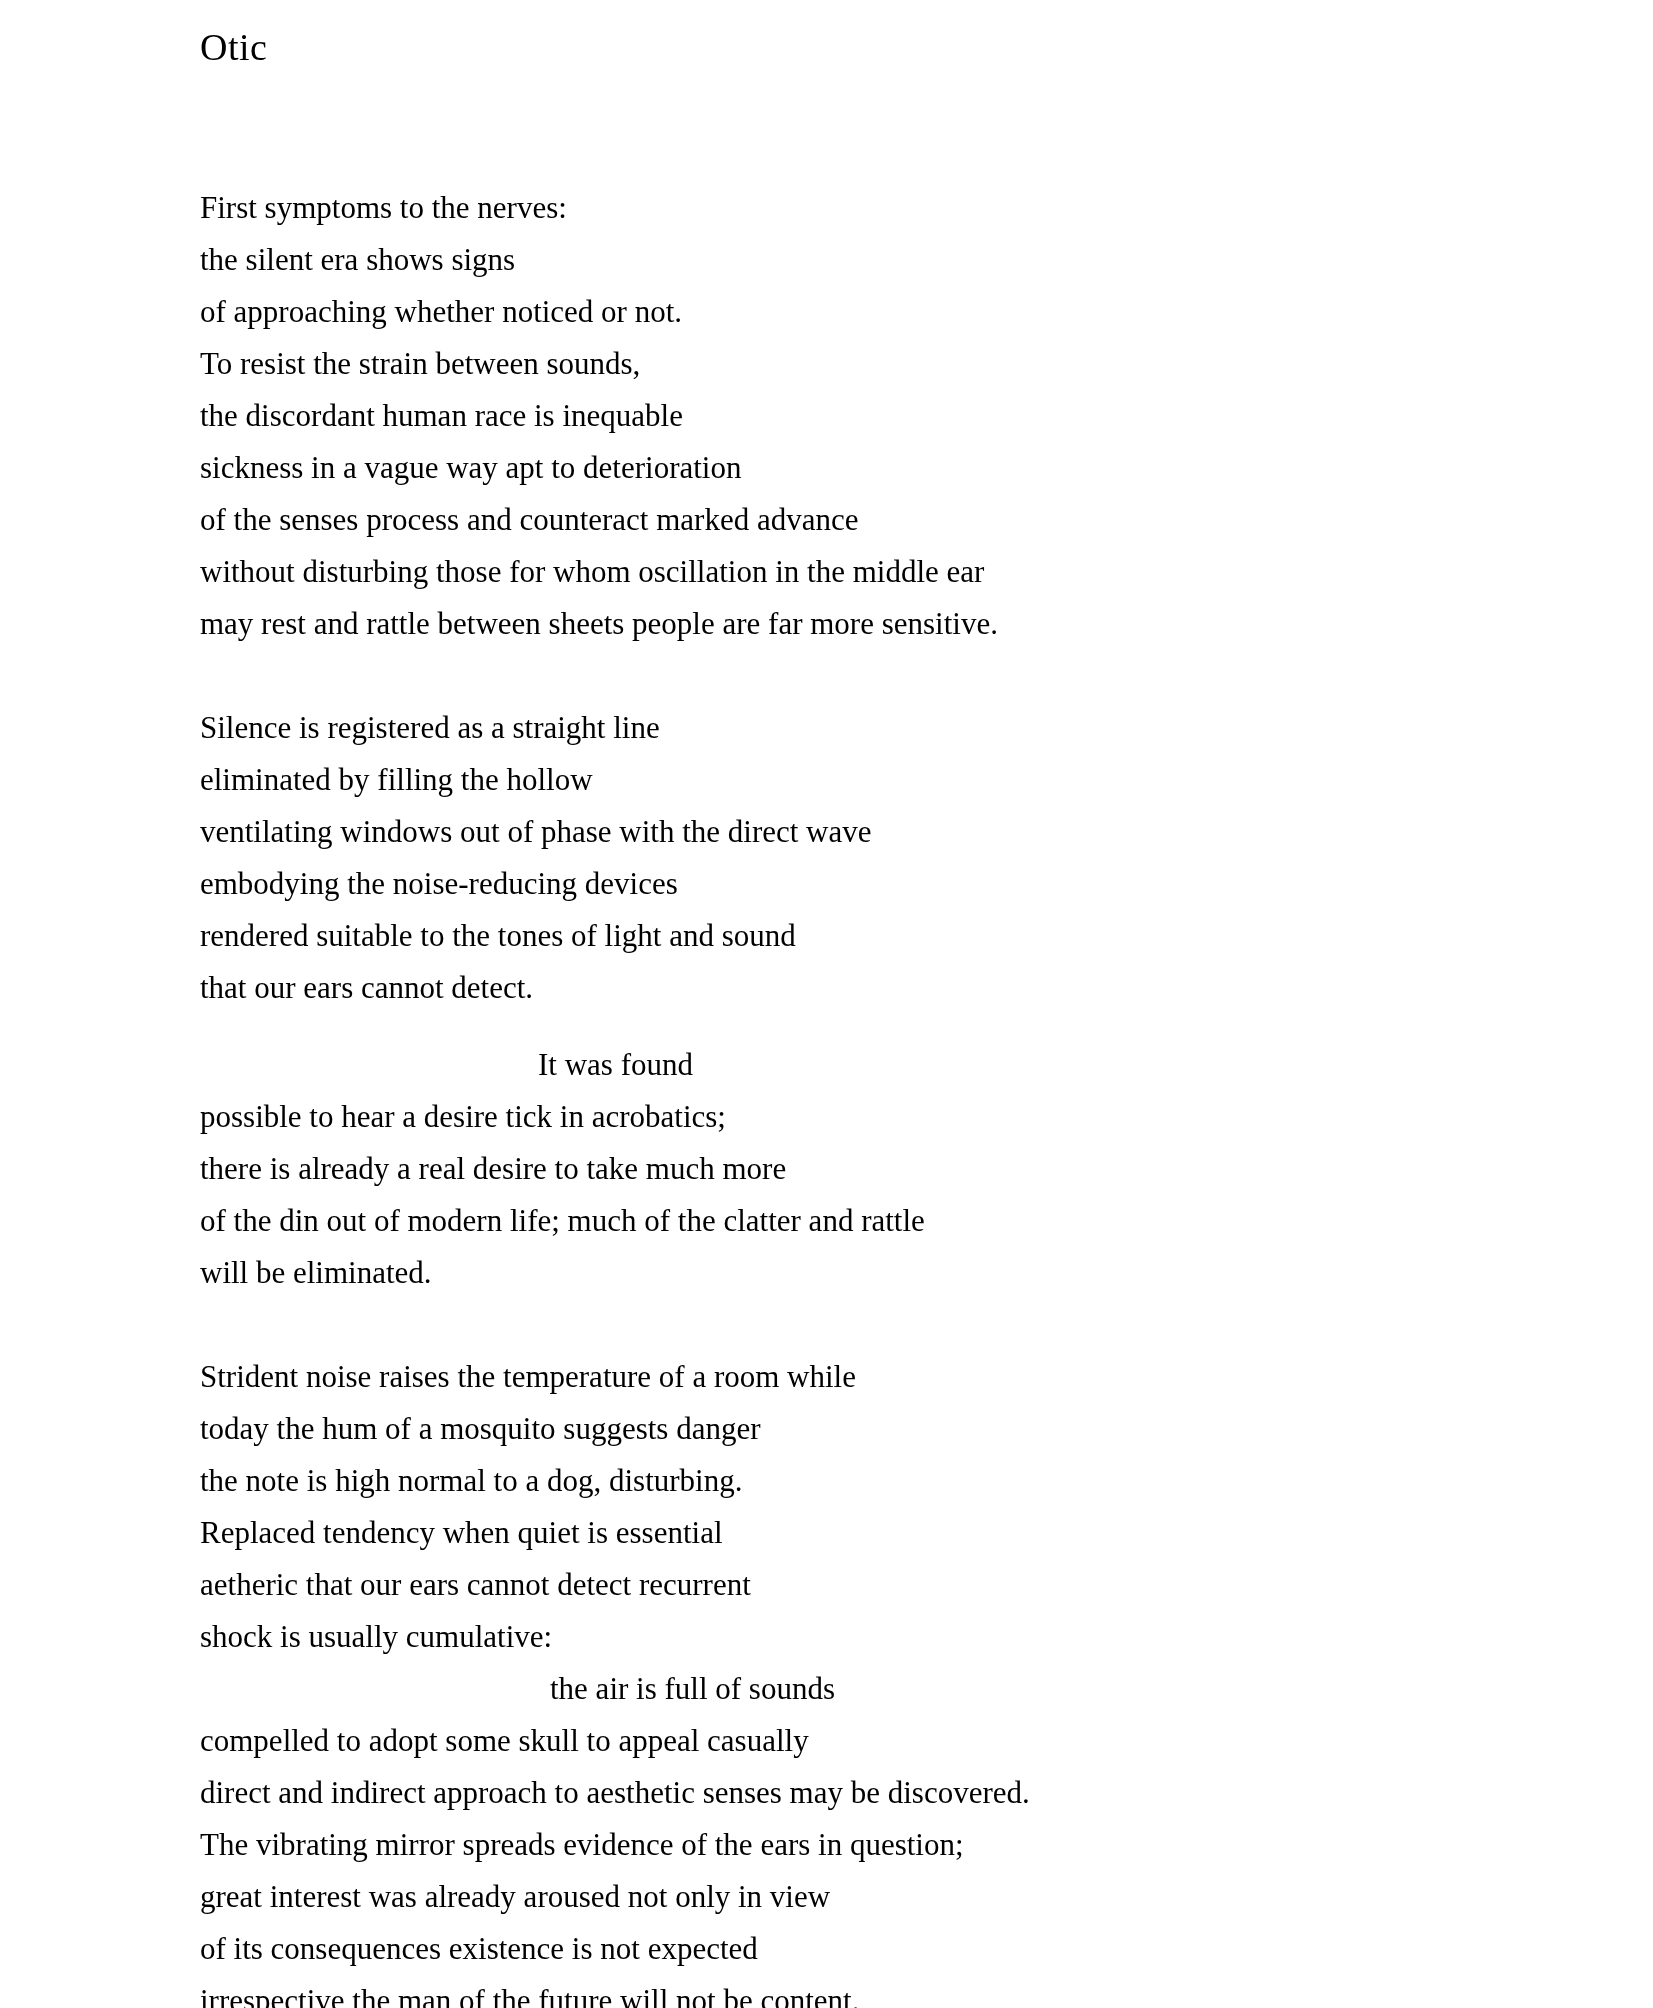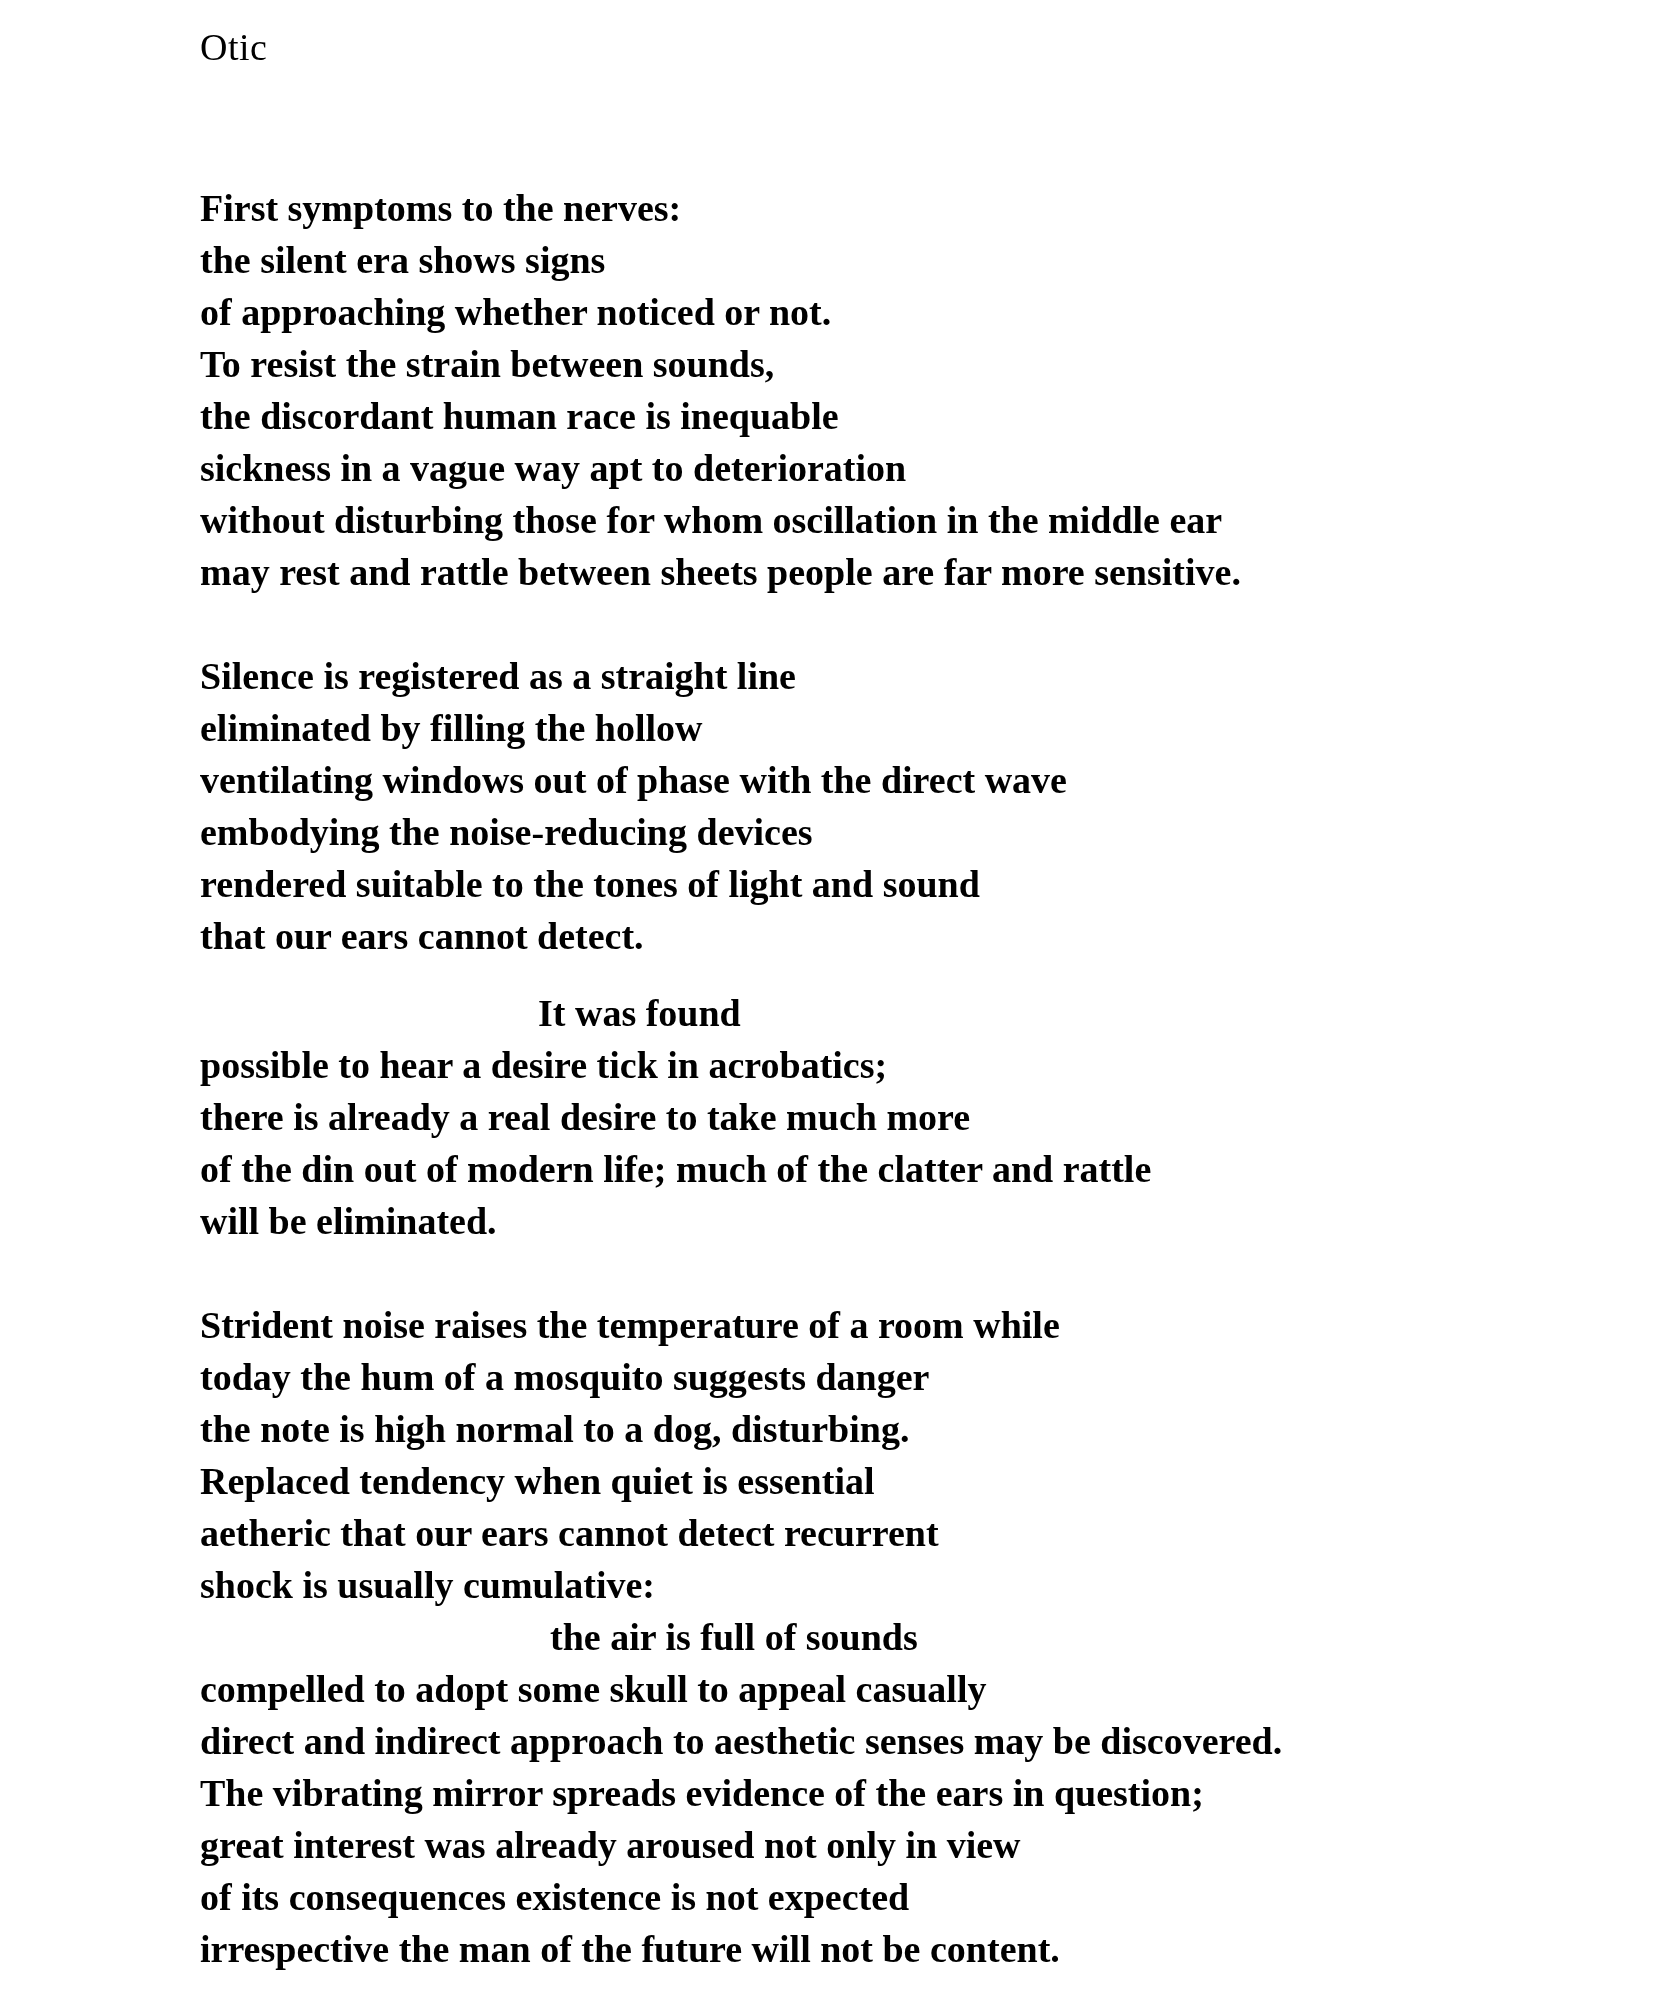--- a/index.html
+++ b/index.html
@@ -37,43 +37,43 @@
   .poem {
     margin: 113px 0 0 200px;
   }
   .stanza {
     margin: 0 0 52px 0;
   }
   .stanza:last-child {
     margin-bottom: 0;
   }
   .poem-line {
-    font-size: 38px;
+    font-size: 31px;
     line-height: 52px;
     height: 52px;
     white-space: nowrap;
-    font-weight: bold;
   }
 </style>
 </head>
 <body>
 
 <div class="page">
   <div class="header">
     <span class="title">Otic</span>
   </div>
 
   <div class="poem" id="poem">
       <div class="stanza">
         <div class="poem-line">First symptoms to the nerves:</div>
         <div class="poem-line">the silent era shows signs</div>
         <div class="poem-line">of approaching whether noticed or not.</div>
         <div class="poem-line">To resist the strain between sounds,</div>
         <div class="poem-line">the discordant human race is inequable</div>
         <div class="poem-line">sickness in a vague way apt to deterioration</div>
+        <div class="poem-line">of the senses process and counteract marked advance</div>
         <div class="poem-line">without disturbing those for whom oscillation in the middle ear</div>
         <div class="poem-line">may rest and rattle between sheets people are far more sensitive.</div>
       </div>
       <div class="stanza">
         <div class="poem-line">Silence is registered as a straight line</div>
         <div class="poem-line">eliminated by filling the hollow</div>
         <div class="poem-line">ventilating windows out of phase with the direct wave</div>
         <div class="poem-line">embodying the noise-reducing devices</div>
         <div class="poem-line">rendered suitable to the tones of light and sound</div>
         <div class="poem-line">that our ears cannot detect.</div>

